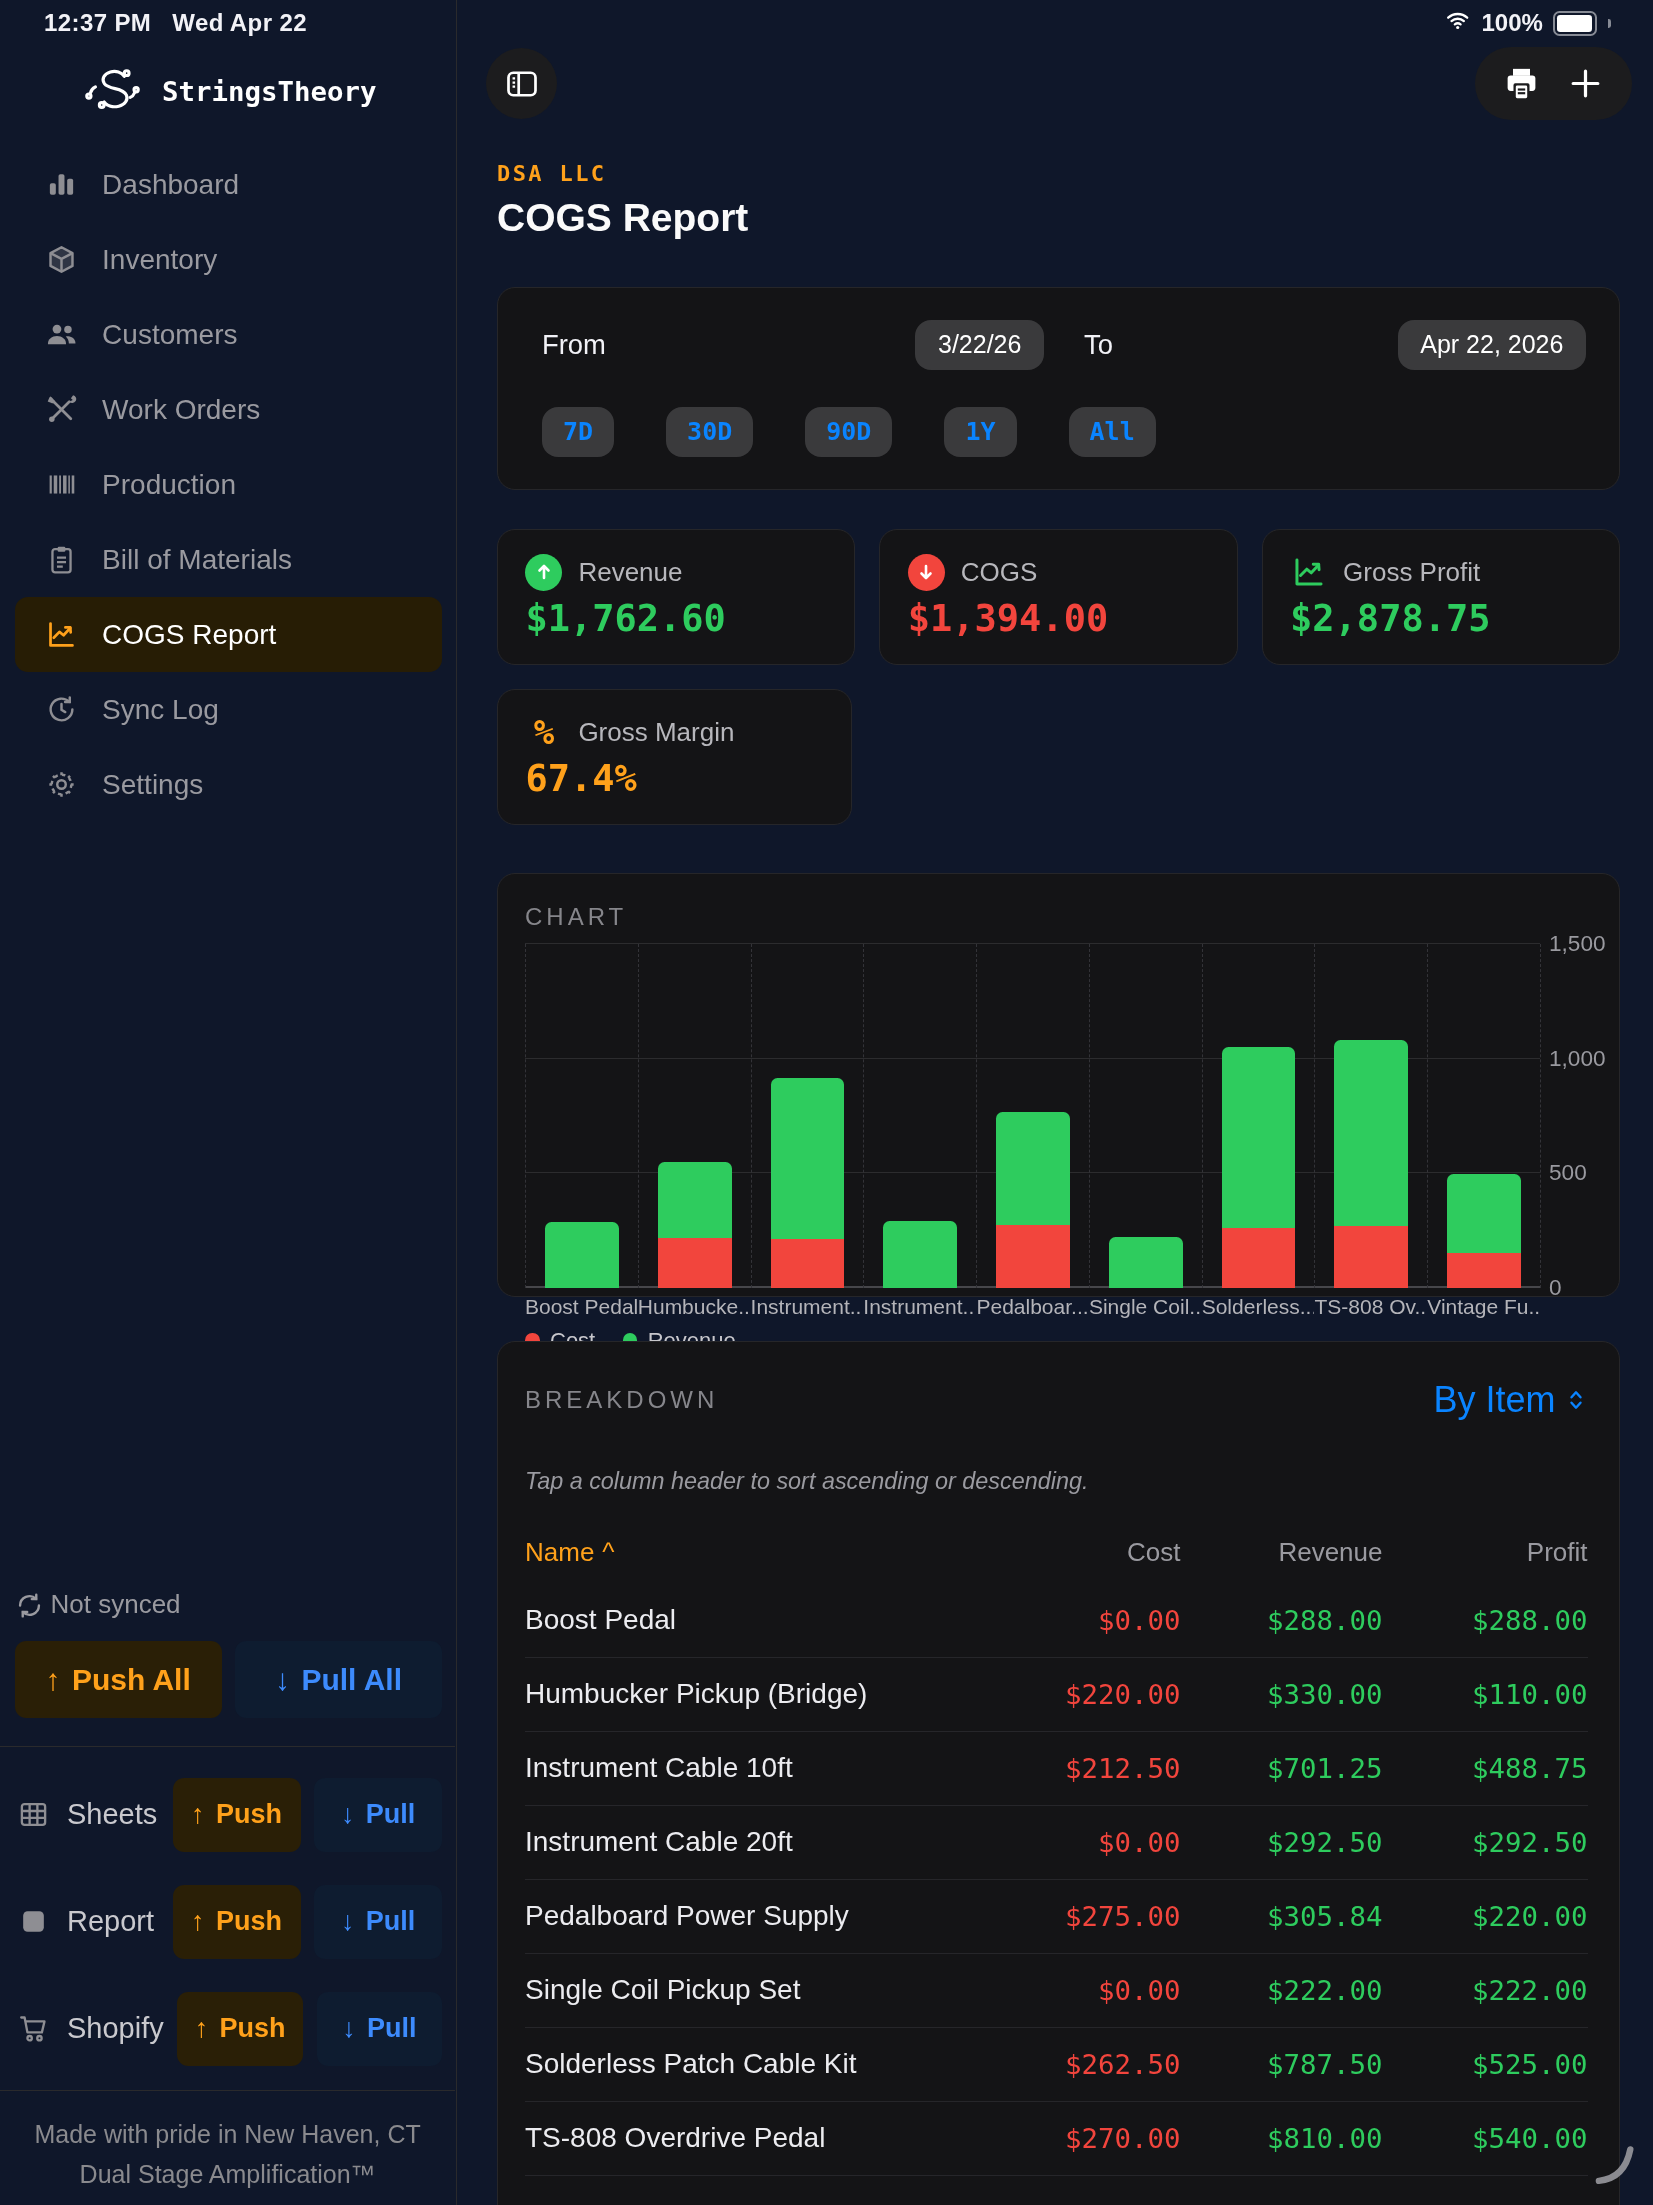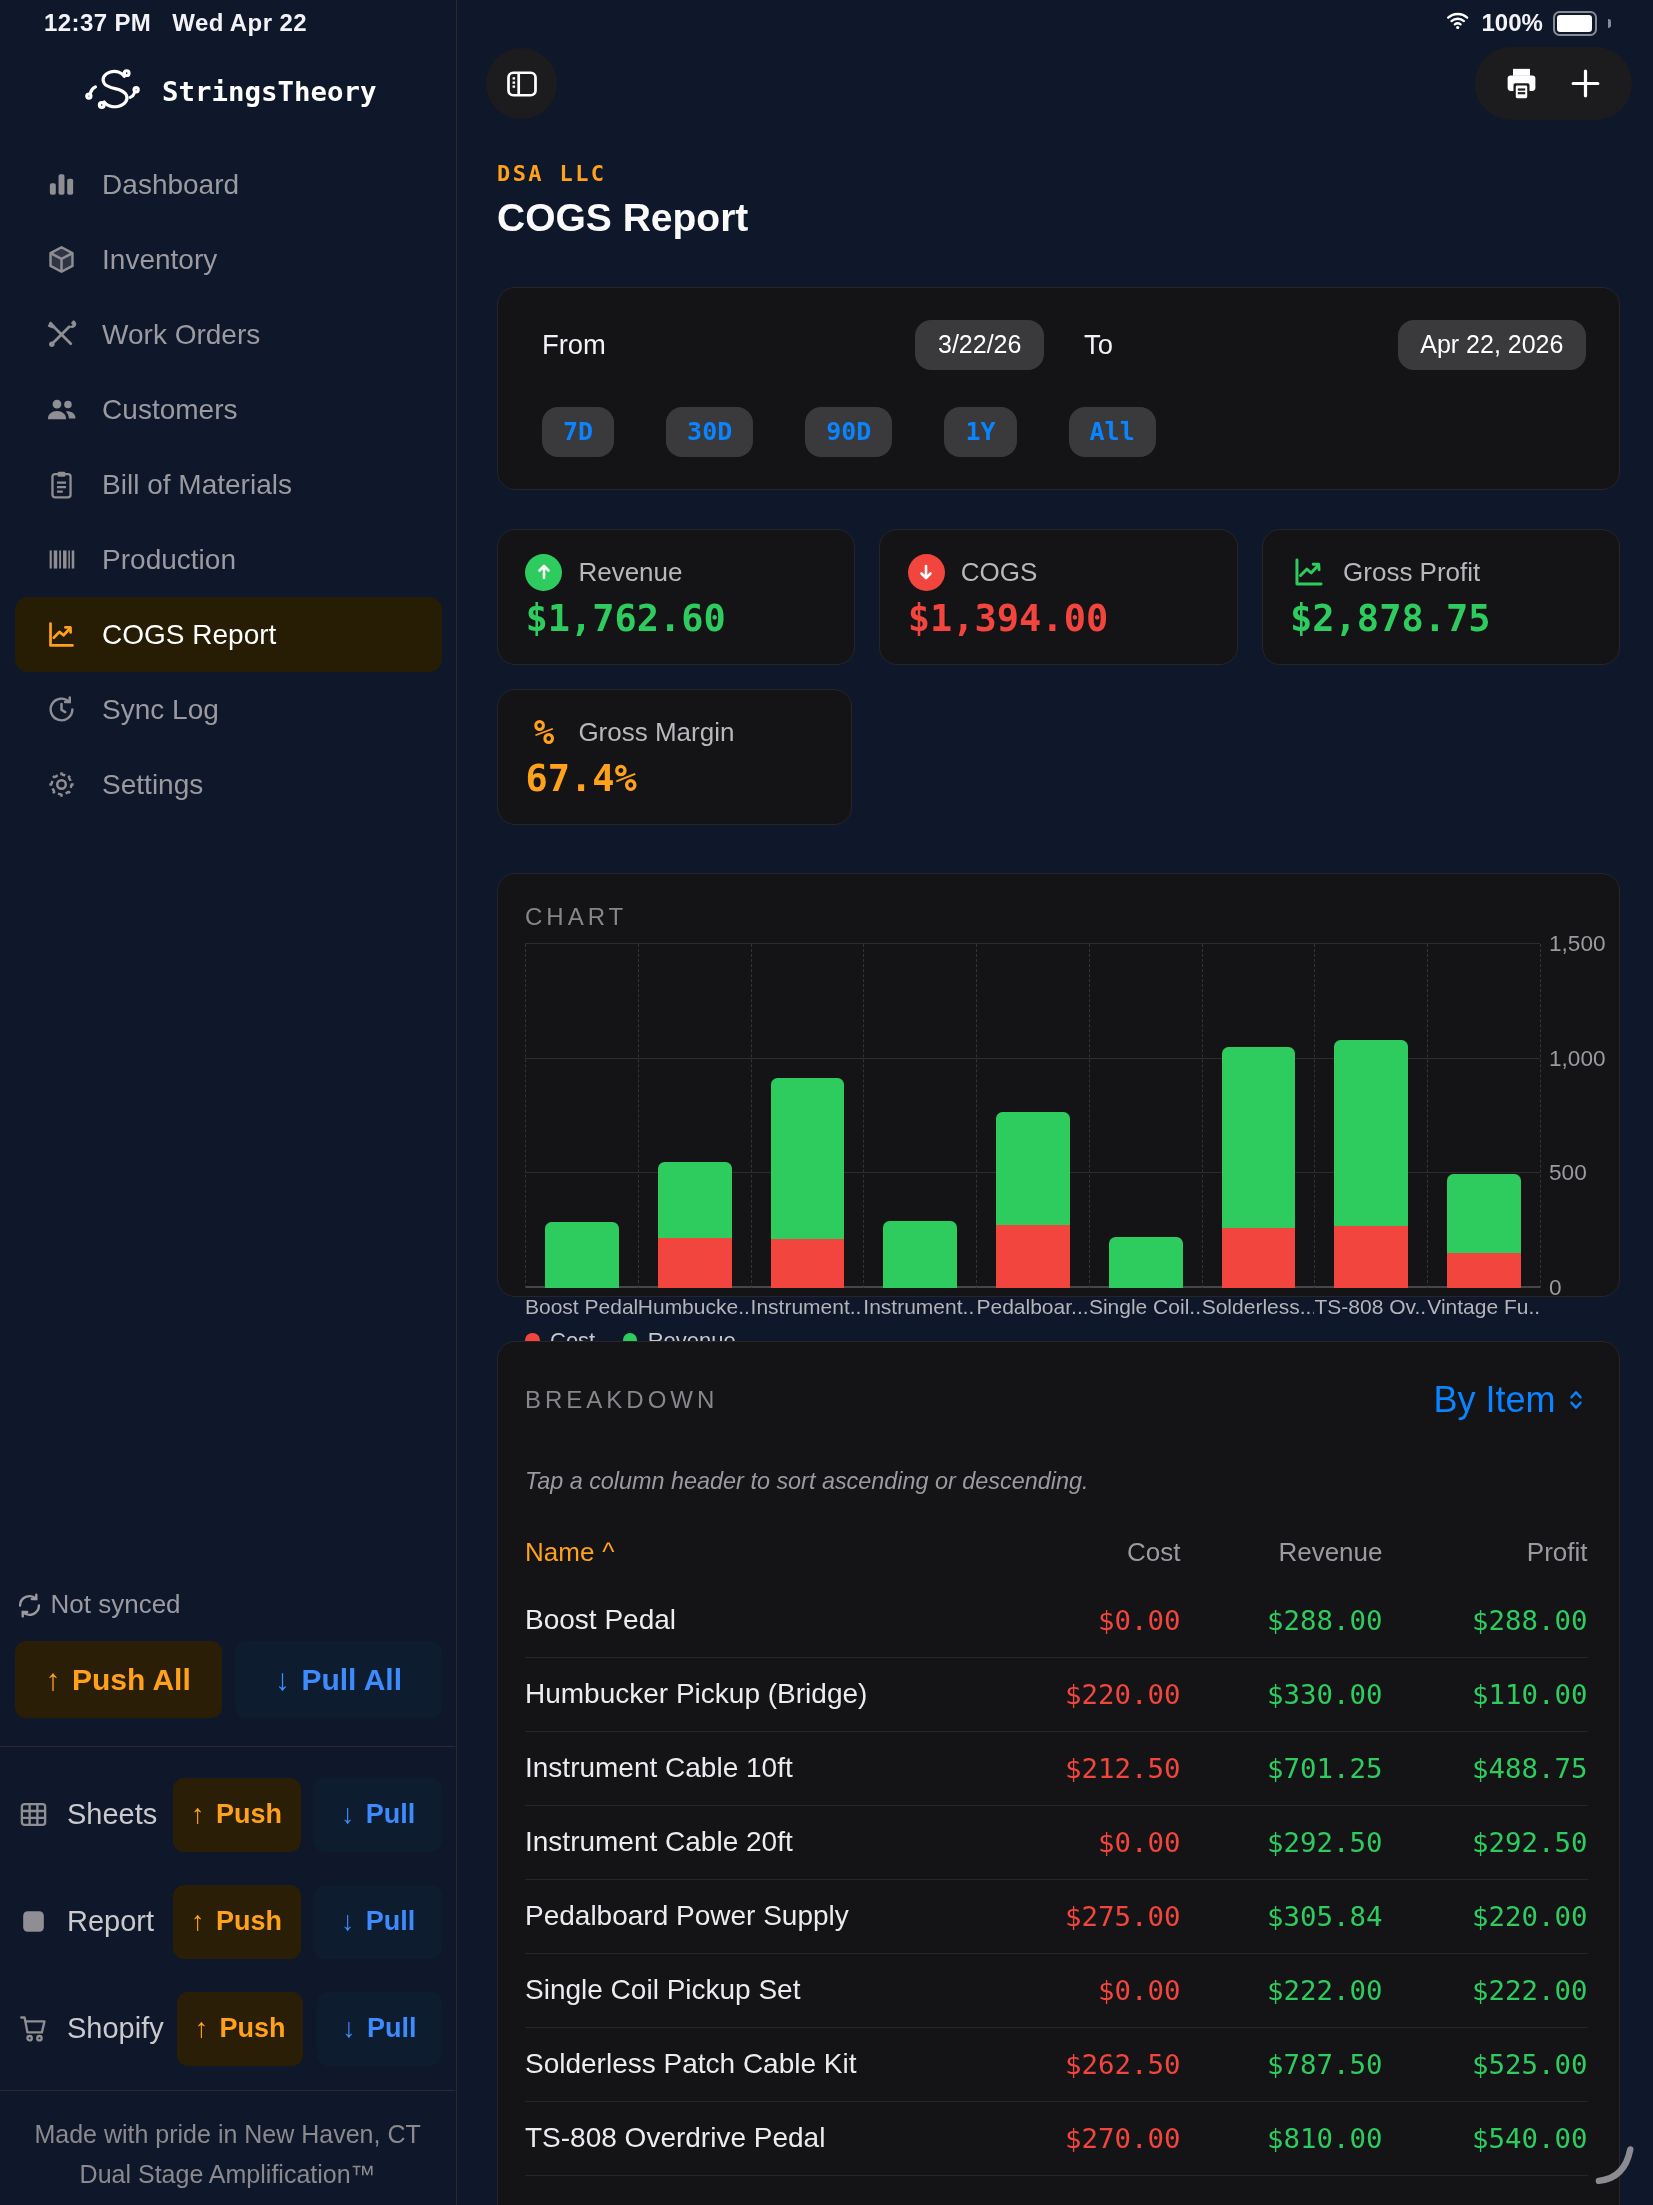--- a/index.html
+++ b/index.html
@@ -183,63 +183,63 @@
           <span class="icon">
             <svg viewBox="0 0 24 24" fill="none" stroke="currentColor" stroke-width="1.9" stroke-linejoin="round">
               <path d="M12 2.5 20.5 7v10L12 21.5 3.5 17V7z" fill="currentColor" fill-opacity=".25"></path>
               <path d="M3.5 7 12 11.5 20.5 7M12 11.5V21.5"></path>
             </svg>
           </span>
           <span class="lbl">Inventory</span>
         </div>
         <div class="nav-item">
           <span class="icon">
+            <svg viewBox="0 0 24 24" fill="currentColor">
+              <circle cx="8.5" cy="7.8" r="3.4"></circle>
+              <path d="M1.5 19.2c0-3.6 3.1-6 7-6s7 2.4 7 6v.3H1.5z"></path>
+              <circle cx="17" cy="8.2" r="2.9"></circle>
+              <path d="M17.2 13.3c3.1.2 5.6 2.3 5.6 5.2v.4h-5.1c0-2.2-.9-4.1-2.4-5.4.6-.1 1.2-.2 1.9-.2z"></path>
+            </svg>
+          </span>
+          <span class="lbl">Customers</span>
+        </div>
+        <div class="nav-item">
+          <span class="icon">
             <svg viewBox="0 0 24 24" fill="none" stroke="currentColor" stroke-width="2.1" stroke-linecap="round">
               <path d="M4.8 19.2 18 6"></path>
               <path d="M19.2 19.2 6 6"></path>
               <path d="M6 6 3.6 3.2M3.6 3.2l-.9 2 2 .9"></path>
               <path d="M18 6a3.1 3.1 0 1 0 3-5.1l-1.7 2.4 1.4 1.4z" fill="currentColor" stroke="none"></path>
               <circle cx="4.5" cy="19.5" r="2.1" fill="currentColor" stroke="none"></circle>
             </svg>
           </span>
           <span class="lbl">Work Orders</span>
-        </div>
-        <div class="nav-item">
-          <span class="icon">
-            <svg viewBox="0 0 24 24" fill="currentColor">
-              <circle cx="8.5" cy="7.8" r="3.4"></circle>
-              <path d="M1.5 19.2c0-3.6 3.1-6 7-6s7 2.4 7 6v.3H1.5z"></path>
-              <circle cx="17" cy="8.2" r="2.9"></circle>
-              <path d="M17.2 13.3c3.1.2 5.6 2.3 5.6 5.2v.4h-5.1c0-2.2-.9-4.1-2.4-5.4.6-.1 1.2-.2 1.9-.2z"></path>
-            </svg>
-          </span>
-          <span class="lbl">Customers</span>
-        </div>
-        <div class="nav-item">
-          <span class="icon">
-            <svg viewBox="0 0 24 24" fill="none" stroke="currentColor" stroke-width="1.8">
-              <rect x="5" y="4" width="14" height="18" rx="2"></rect>
-              <rect x="9" y="2.2" width="6" height="3.8" rx="1" fill="currentColor" stroke="none"></rect>
-              <path d="M8.5 10.5h7M8.5 14h7M8.5 17.5h4.5"></path>
-            </svg>
-          </span>
-          <span class="lbl">Bill of Materials</span>
         </div>
         <div class="nav-item">
           <span class="icon">
             <svg viewBox="0 0 24 24" fill="currentColor">
               <rect x="2.8" y="5" width="1.7" height="14"></rect>
               <rect x="6" y="5" width="2.7" height="14"></rect>
               <rect x="10.2" y="5" width="1.4" height="14"></rect>
               <rect x="13.2" y="5" width="2.7" height="14"></rect>
               <rect x="17.3" y="5" width="1.2" height="14"></rect>
               <rect x="19.9" y="5" width="2" height="14"></rect>
             </svg>
           </span>
           <span class="lbl">Production</span>
+        </div>
+        <div class="nav-item">
+          <span class="icon">
+            <svg viewBox="0 0 24 24" fill="none" stroke="currentColor" stroke-width="1.8">
+              <rect x="5" y="4" width="14" height="18" rx="2"></rect>
+              <rect x="9" y="2.2" width="6" height="3.8" rx="1" fill="currentColor" stroke="none"></rect>
+              <path d="M8.5 10.5h7M8.5 14h7M8.5 17.5h4.5"></path>
+            </svg>
+          </span>
+          <span class="lbl">Bill of Materials</span>
         </div>
         <div class="nav-item selected">
           <span class="icon">
             <svg viewBox="0 0 24 24" fill="none" stroke="currentColor" stroke-width="2.1" stroke-linecap="round" stroke-linejoin="round">
               <path d="M3.5 3.5v17h17"></path>
               <path d="M6 14.5 10.4 10l3.2 2.6 5.2-5.6"></path>
               <path d="M15 6.5h3.8l.3 3.9"></path>
             </svg>
           </span>
           <span class="lbl">COGS Report</span>

